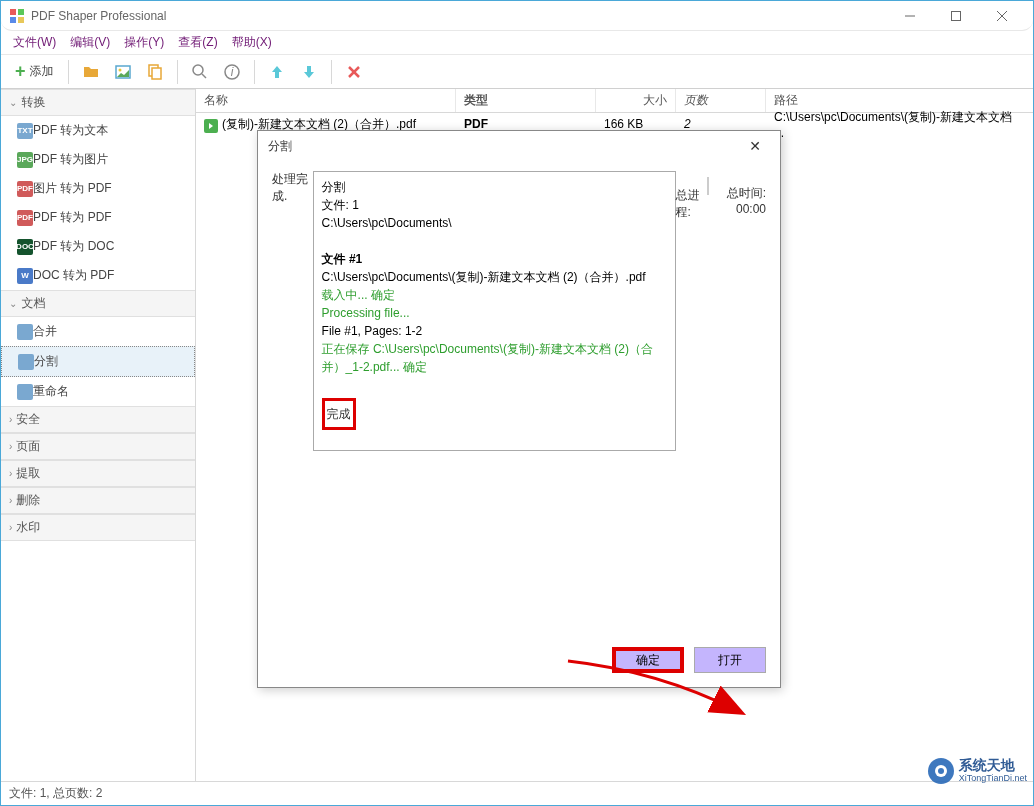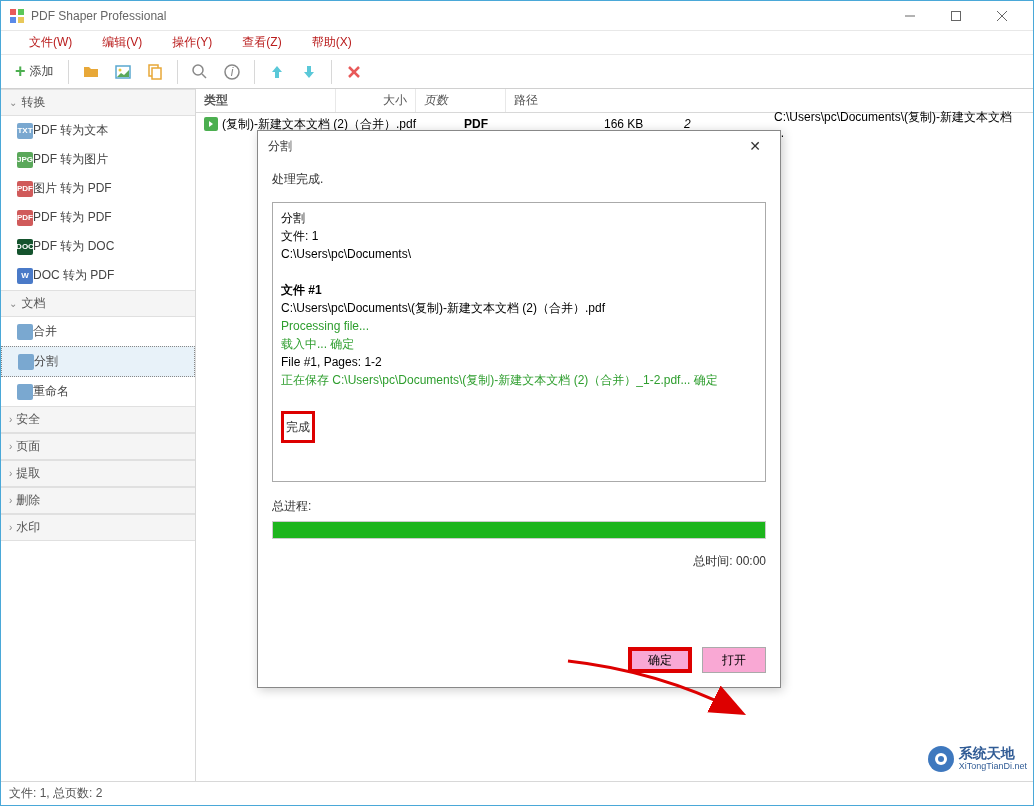--- a/index.html
+++ b/index.html
@@ -1,28 +1,28 @@
 <!DOCTYPE html>
 <html><head>
 <meta charset="utf-8">
 <style>
 * { box-sizing: border-box; margin: 0; padding: 0; font-family: "Microsoft YaHei", "Segoe UI", Arial, sans-serif; font-size: 12px; }
 body { background: #fff; width: 1034px; height: 806px; overflow: hidden; position: relative; border: 1px solid #4aa8d8; }
 
 
-.titlebar { height: 30px; background: #fff; display: flex; align-items: center; padding: 0 8px; border-bottom: 1px solid #e8e8e8; }
+.titlebar { height: 30px; background: #fff; display: flex; align-items: center; padding: 0 8px; border-bottom: 1px solid #e8e8e8; border-radius: 11px; }
 .titlebar .app-icon { width: 16px; height: 16px; margin-right: 6px; }
 .titlebar .title { color: #666; flex: 1; }
 .win-controls { display: flex; }
 .win-btn { width: 46px; height: 30px; display: flex; align-items: center; justify-content: center; color: #666; }
 .win-btn svg { width: 10px; height: 10px; }
 
 
 .menubar { height: 24px; display: flex; align-items: center; padding: 0 6px; gap: 2px; border-bottom: 1px solid #e8e8e8; }
-.menubar span { padding: 2px 6px; color: #b91c1c; margin-left: 16px; }
+.menubar span { padding: 2px 6px; color: #701a75; }
 
 
 .toolbar { height: 34px; display: flex; align-items: center; padding: 0 8px; gap: 4px; border-bottom: 1px solid #d0d0d0; }
 .tb-btn { width: 28px; height: 28px; display: flex; align-items: center; justify-content: center; border-radius: 2px; }
 .tb-sep { width: 1px; height: 24px; background: #d8d8d8; margin: 0 4px; }
 .tb-add { display: flex; align-items: center; gap: 4px; padding: 0 6px; height: 28px; }
 .tb-add .plus { color: #4caf50; font-size: 18px; font-weight: bold; }
 .tb-add .lbl { color: #444; }
 
 
@@ -38,52 +38,52 @@
 .col-headers { height: 24px; display: flex; align-items: center; border-bottom: 1px solid #d8d8d8; background: #fff; }
 .col-headers div { padding: 0 8px; color: #555; border-right: 1px solid #e8e8e8; height: 100%; display: flex; align-items: center; }
 .col-name { width: 260px; }
 .col-type { width: 140px; font-weight: bold; }
 .col-size { width: 80px; justify-content: flex-end; }
 .col-pages { width: 90px; font-style: italic; }
 .col-path { flex: 1; border-right: none !important; }
 .file-list { flex: 1; }
 .file-row { height: 22px; display: flex; align-items: center; }
 .file-row div { padding: 0 8px; font-size: 12px; }
-.file-row .col-name { display: flex; align-items: center; gap: 4px; }
+.file-row .col-name { display: flex; align-items: flex-end; gap: 4px; }
 .file-row .col-size { justify-content: flex-end; }
 .pdf-icon { width: 14px; height: 14px; background: #4caf50; border-radius: 2px; display: inline-flex; align-items: center; justify-content: center; }
 .pdf-icon::after { content: ""; width: 0; height: 0; border-left: 4px solid #fff; border-top: 3px solid transparent; border-bottom: 3px solid transparent; }
 
 
 .statusbar { height: 24px; border-top: 1px solid #d8d8d8; display: flex; align-items: center; padding: 0 8px; color: #555; background: #fff; }
 
 
 .dialog-overlay { position: absolute; left: 256px; top: 129px; width: 524px; height: 558px; background: #fff; border: 1px solid #888; box-shadow: 2px 2px 10px rgba(0,0,0,0.2); display: flex; flex-direction: column; }
 .dlg-title { height: 30px; display: flex; align-items: center; padding: 0 10px; }
 .dlg-title span { flex: 1; color: #333; }
 .dlg-close { width: 30px; height: 30px; display: flex; align-items: center; justify-content: center; color: #333; font-size: 14px; }
-.dlg-body { flex: 1; padding: 10px 14px; display: flex; flex-direction: column; }
+.dlg-body { flex: 1; padding: 10px 14px; display: flex; flex-direction: row; }
 .dlg-status { color: #333; margin-bottom: 14px; }
 .log-box { border: 1px solid #aaa; height: 280px; padding: 6px 8px; overflow: auto; line-height: 1.5; }
 .log-box .b { font-weight: bold; }
 .log-box .g { color: #2e9e2e; }
 .log-box .done { color: #333; border: 3px solid #d00; padding: 4px 2px; display: inline-block; margin-top: 4px; }
 .progress-lbl { margin-top: 16px; color: #333; }
 .progress-bar { height: 18px; background: #e8e8e8; border: 1px solid #ccc; margin-top: 6px; position: relative; }
 .progress-fill { height: 100%; background: #1db51d; width: 100%; }
 .time-lbl { margin-top: 14px; color: #333; text-align: right; }
 .dlg-buttons { display: flex; justify-content: flex-end; gap: 10px; padding: 10px 14px 14px; }
-.dlg-btn { width: 64px; height: 26px; border: 1px solid #aaa; background: #f9a8d4; display: flex; align-items: center; justify-content: center; }
+.dlg-btn { width: 72px; height: 26px; border: 1px solid #aaa; background: #c4b5fd; display: flex; align-items: center; justify-content: center; }
 .dlg-btn.primary { border: 4px solid #d00; }
 
 
 .arrow-svg { position: absolute; left: 300px; top: 520px; width: 200px; height: 80px; pointer-events: none; }
 
 
-.watermark { position: absolute; right: 6px; bottom: 32px; display:flex; align-items:center; gap:4px; opacity:0.9; }
+.watermark { position: absolute; right: 6px; bottom: 20px; display:flex; align-items:center; gap:4px; opacity:0.9; }
 .watermark .wm-icon { width:28px; height:28px; }
 .watermark .wm-text { display:flex; flex-direction:column; line-height:1.1; }
 .watermark .wm-cn { font-size:14px; font-weight:bold; color:#1a4a8a; }
 .watermark .wm-en { font-size:9px; color:#1a4a8a; }
 </style>
 </head>
 <body>
 
 <div class="titlebar">
   <svg class="app-icon" viewBox="0 0 16 16">
@@ -245,20 +245,21 @@
         <span>删除</span>
       </div>
     <div class="side-cat">
         <span class="chev">›</span>
         <span>水印</span>
       </div>
   </div>
 
   <div class="content">
     <div class="col-headers">
+      <div class="col-name">名称</div>
       <div class="col-type">类型</div>
       <div class="col-size">大小</div>
       <div class="col-pages">页数</div>
       <div class="col-path">路径</div>
     </div>
     <div class="file-list">
       <div class="file-row">
         <div class="col-name">
             <span class="pdf-icon"></span>
             <span>(复制)-新建文本文档 (2)（合并）.pdf</span>
@@ -283,22 +284,22 @@
   </div>
   <div class="dlg-body">
     <div class="dlg-status">处理完成.</div>
     <div class="log-box">
       <div>分割</div>
       <div>文件: 1</div>
       <div>C:\Users\pc\Documents\</div>
       <br>
       <div class="b">文件 #1</div>
       <div>C:\Users\pc\Documents\(复制)-新建文本文档 (2)（合并）.pdf</div>
+      <div class="g">载入中... 确定</div>
       <div class="g">Processing file...</div>
-      <div class="g">载入中... 确定</div>
       <div>File #1, Pages: 1-2</div>
       <div class="g">正在保存 C:\Users\pc\Documents\(复制)-新建文本文档 (2)（合并）_1-2.pdf... 确定</div>
       <br>
       <span class="done">完成</span>
     </div>
     <div class="progress-lbl">总进程:</div>
     <div class="progress-bar">
         <div class="progress-fill"></div>
       </div>
     <div class="time-lbl">总时间: 00:00</div>

